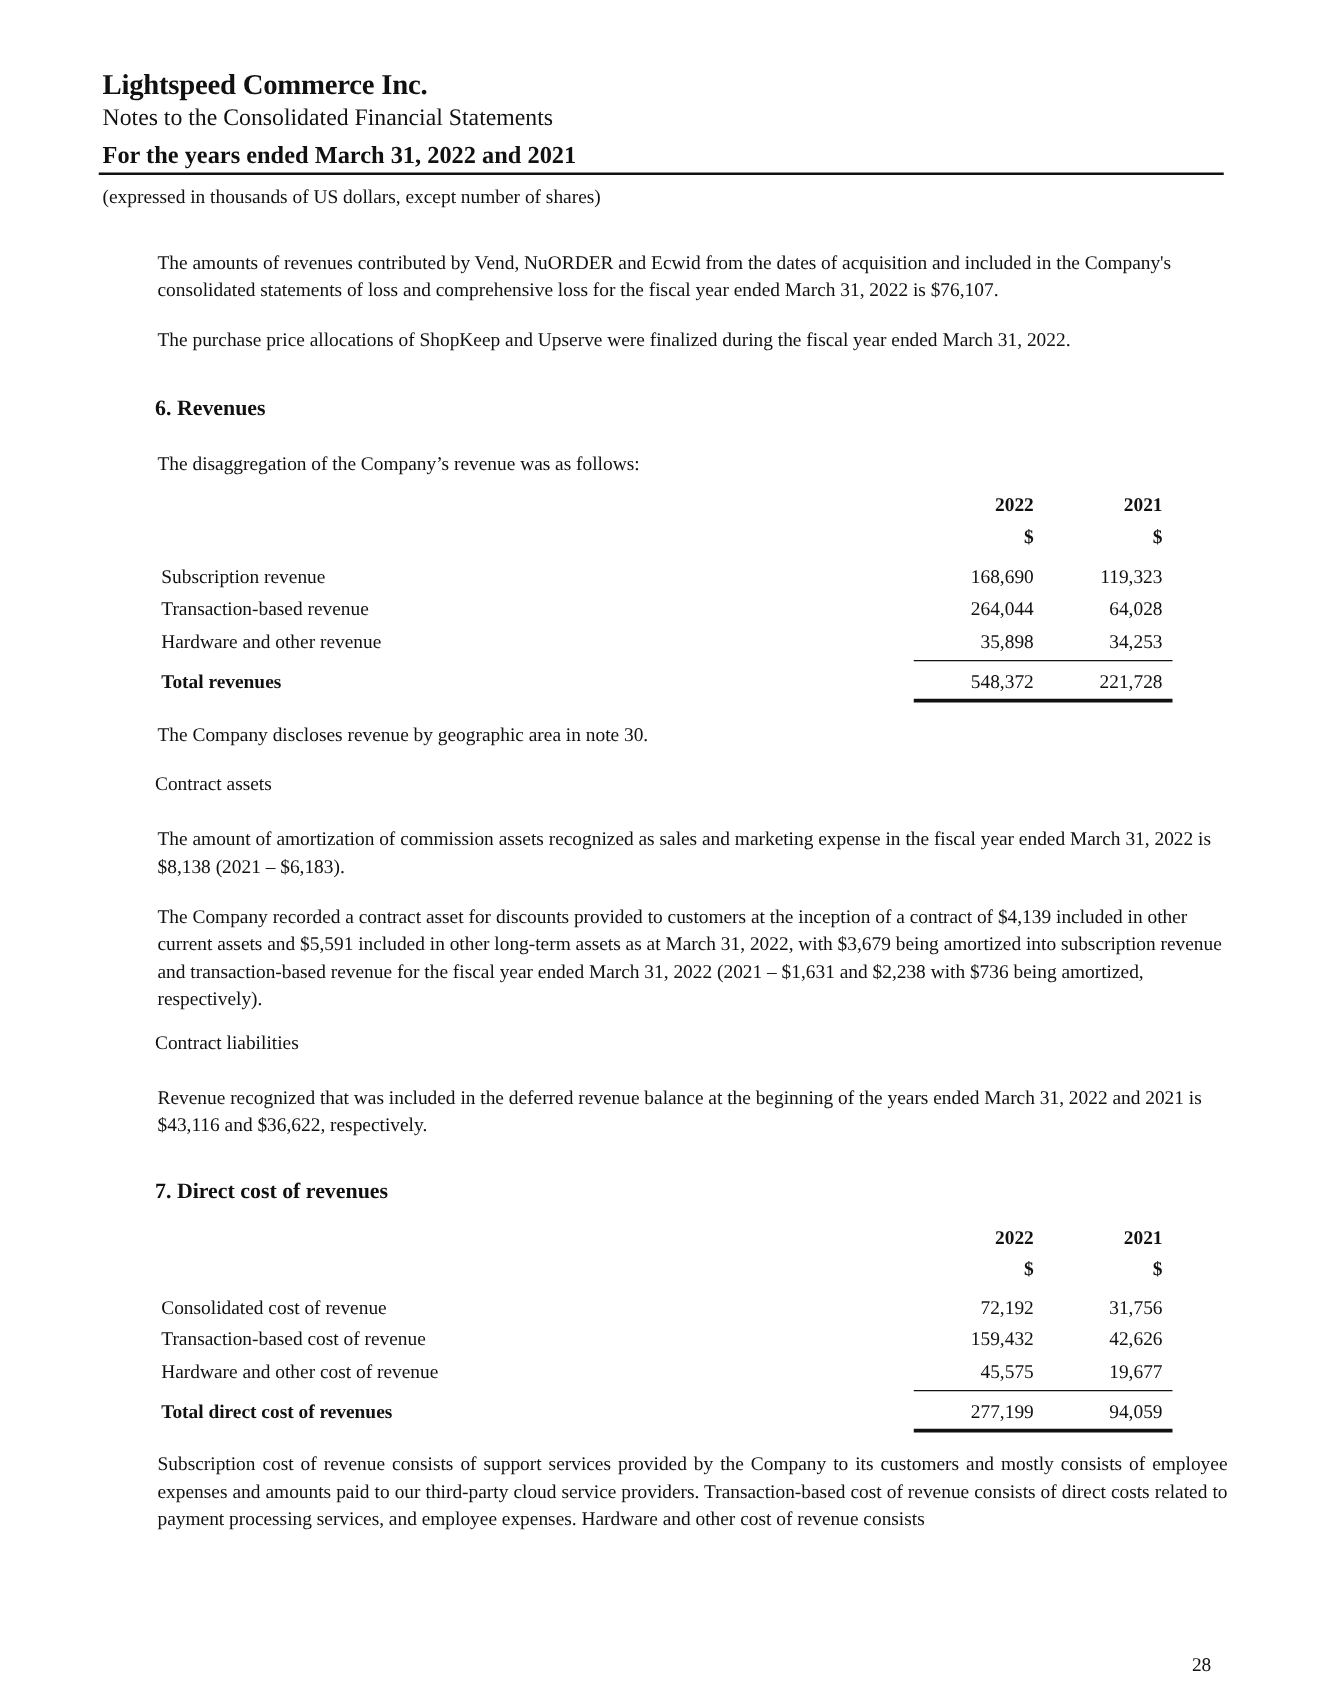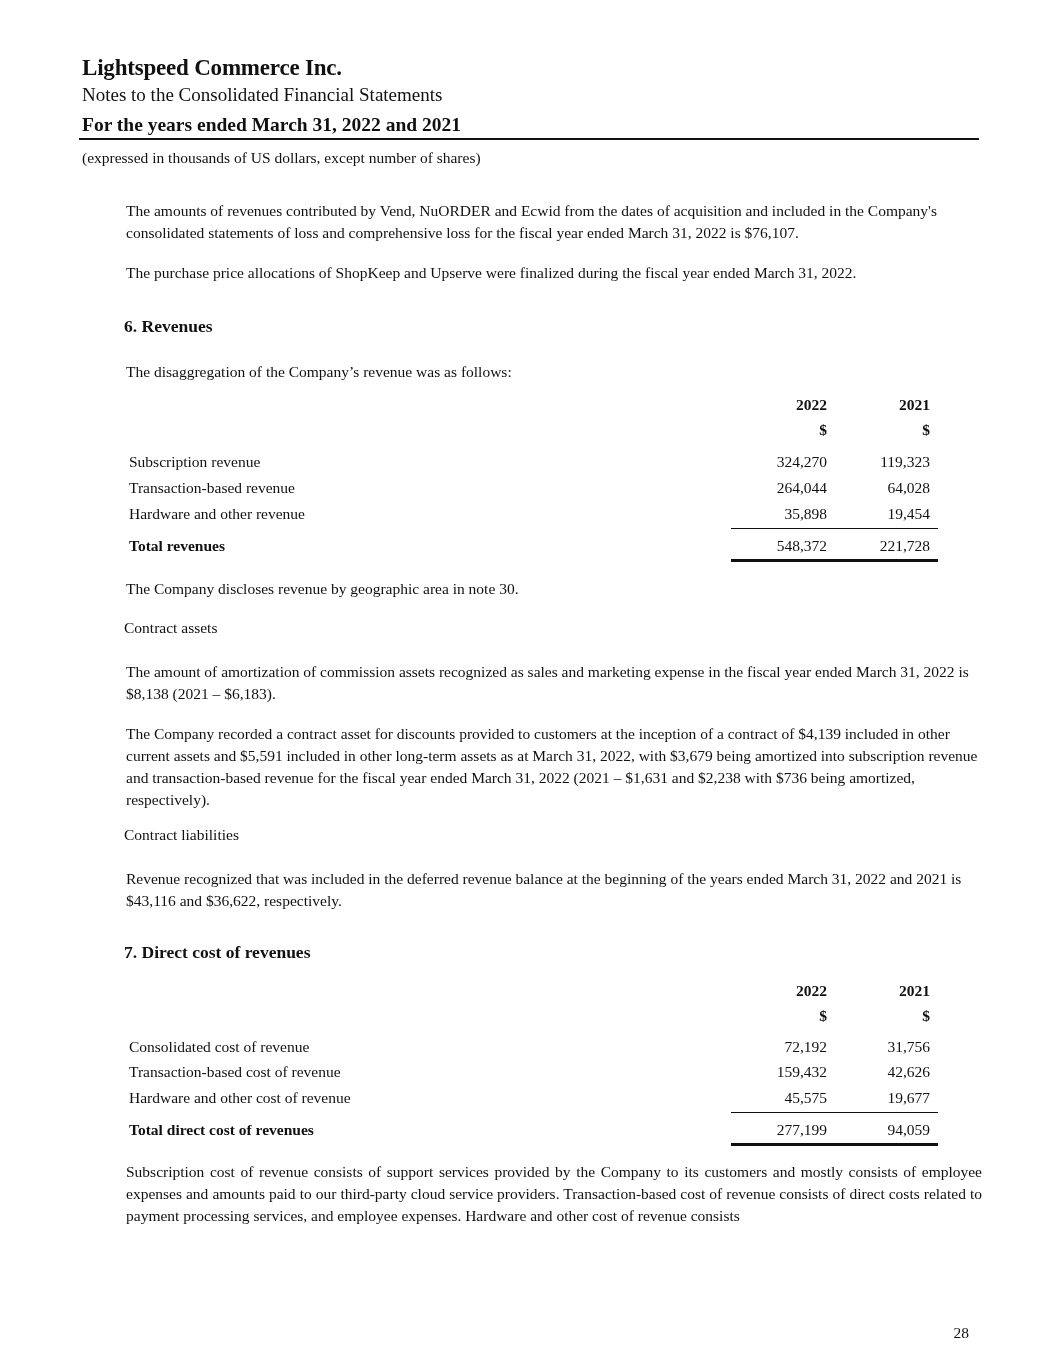--- a/index.html
+++ b/index.html
@@ -45,32 +45,32 @@
   <div class="row bold" style="top:0;">
     <span class="c1">2022</span>
     <span class="c2">2021</span>
   </div>
   <div class="row bold" style="top:25px;">
     <span class="c1">$</span>
     <span class="c2">$</span>
   </div>
   <div class="row" style="top:57px;">
     <span class="lbl">Subscription revenue</span>
-    <span class="c1">324,270</span>
+    <span class="c1">168,690</span>
     <span class="c2">119,323</span>
   </div>
   <div class="row" style="top:83px;">
     <span class="lbl">Transaction-based revenue</span>
     <span class="c1">264,044</span>
     <span class="c2">64,028</span>
   </div>
   <div class="row" style="top:109px;">
     <span class="lbl">Hardware and other revenue</span>
     <span class="c1">35,898</span>
-    <span class="c2">19,454</span>
+    <span class="c2">34,253</span>
   </div>
   <div class="rule-single" style="top:132px;"></div>
   <div class="row" style="top:141px;">
     <span class="lbl bold">Total revenues</span>
     <span class="c1">548,372</span>
     <span class="c2">221,728</span>
   </div>
   <div class="rule-double" style="top:163px;"></div>
 </div>
 

